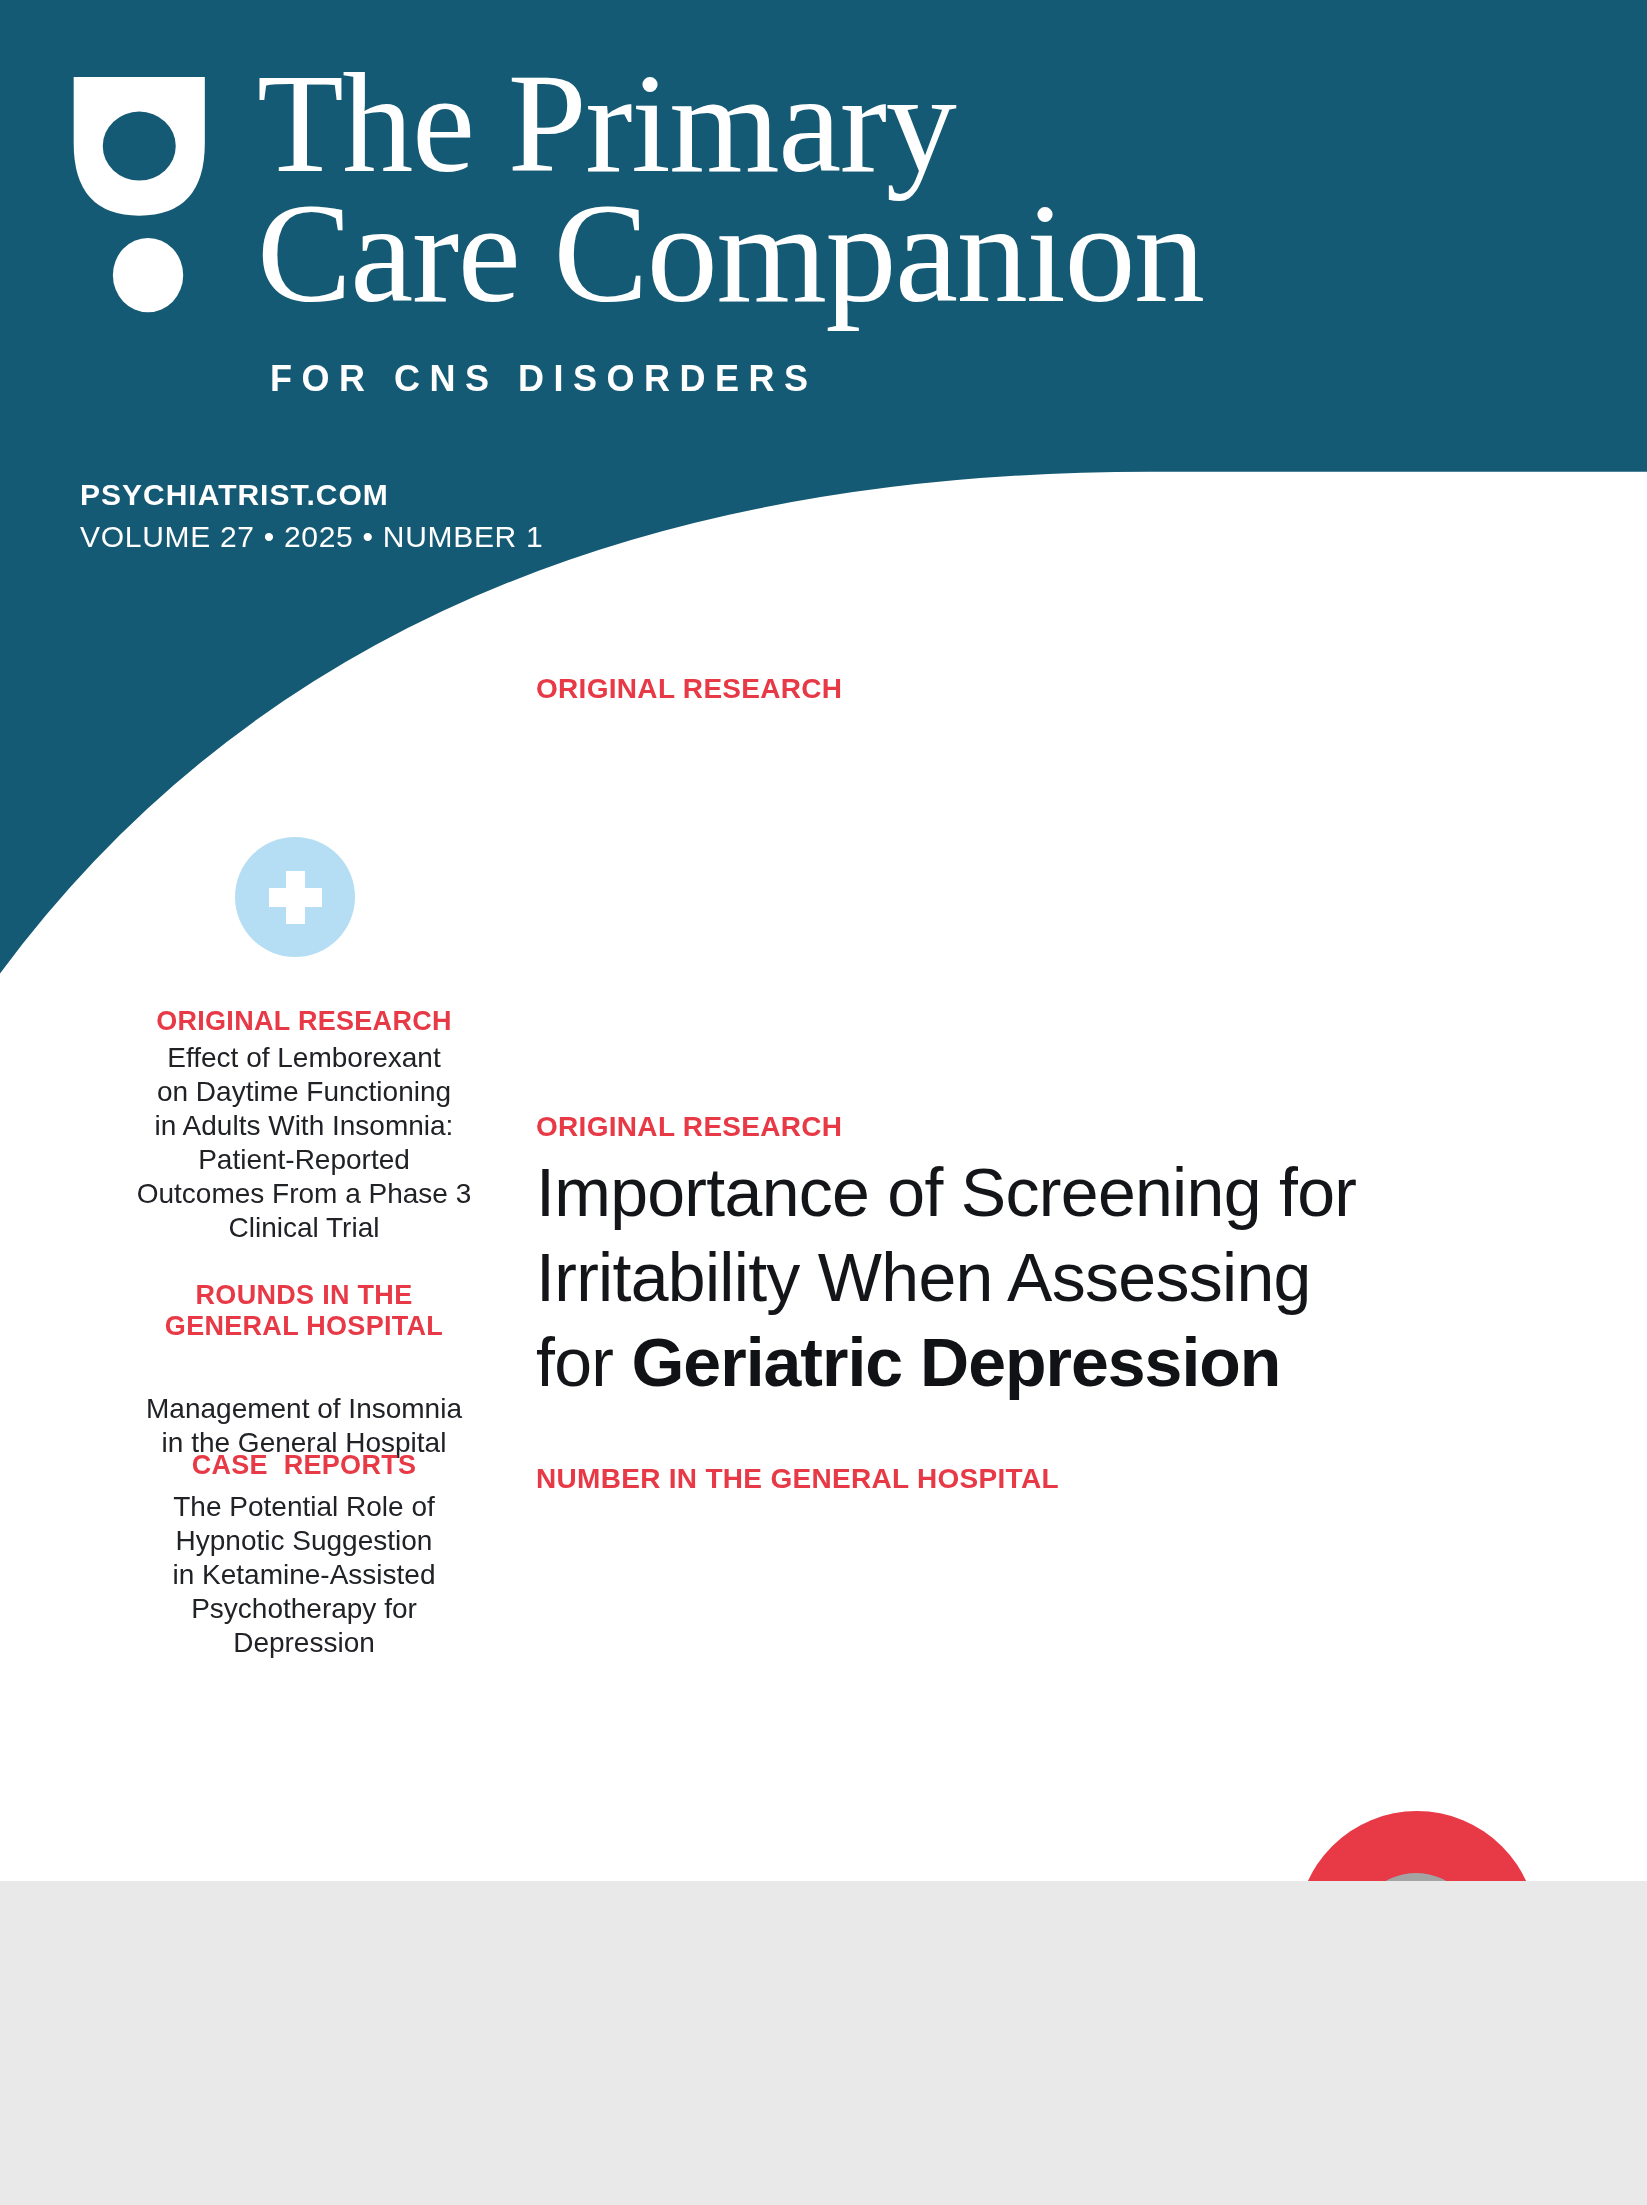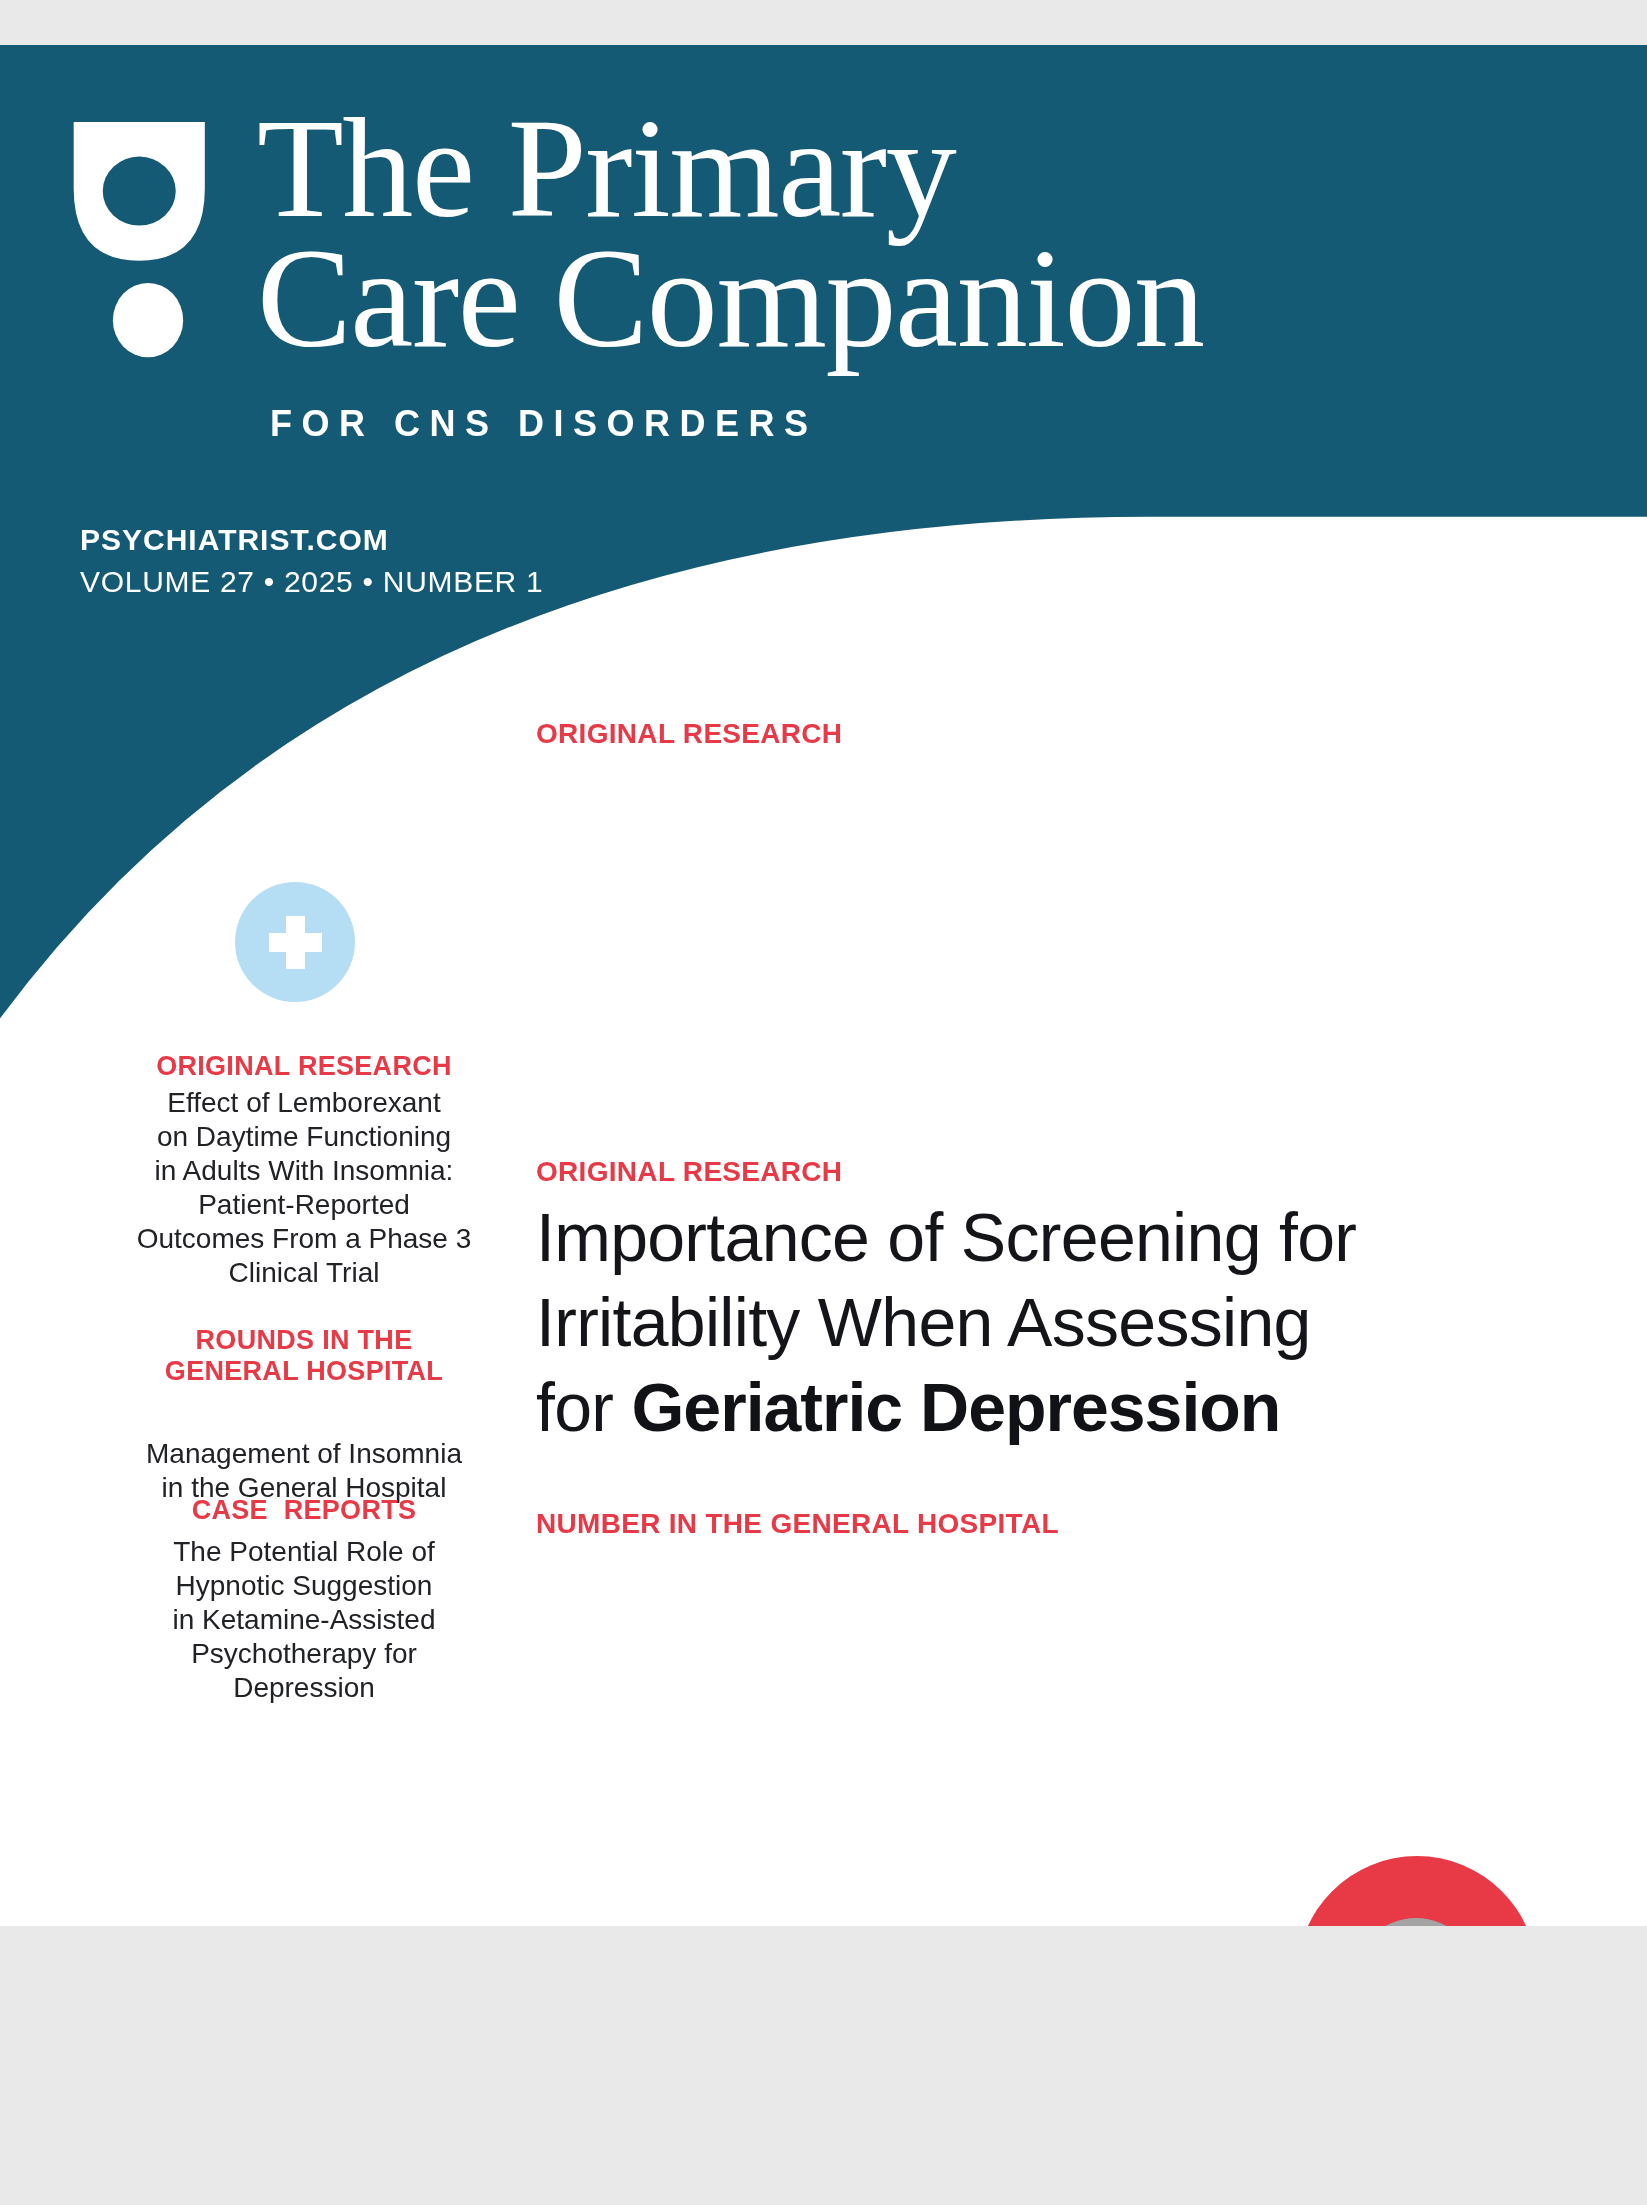--- a/index.html
+++ b/index.html
@@ -11,21 +11,20 @@
     --sideink:#202226;
   }
   *{margin:0;padding:0;box-sizing:border-box;}
   html,body{background:#e9e9e9;}
   #page{
     position:relative;
     width:1648px;height:1881px;
     background:#ffffff;
     overflow:hidden;
     font-family:"Liberation Sans", sans-serif;
-    margin-top:45px;
   }
   
   #header-shape{position:absolute;left:0;top:0;z-index:0;}
   
   .masthead-title{
     position:absolute;left:257px;top:58px;
     font-family:"Liberation Serif", serif;
     font-size:142px;line-height:130px;
     color:#ffffff;letter-spacing:-1.4px;
     z-index:2;white-space:nowrap;

